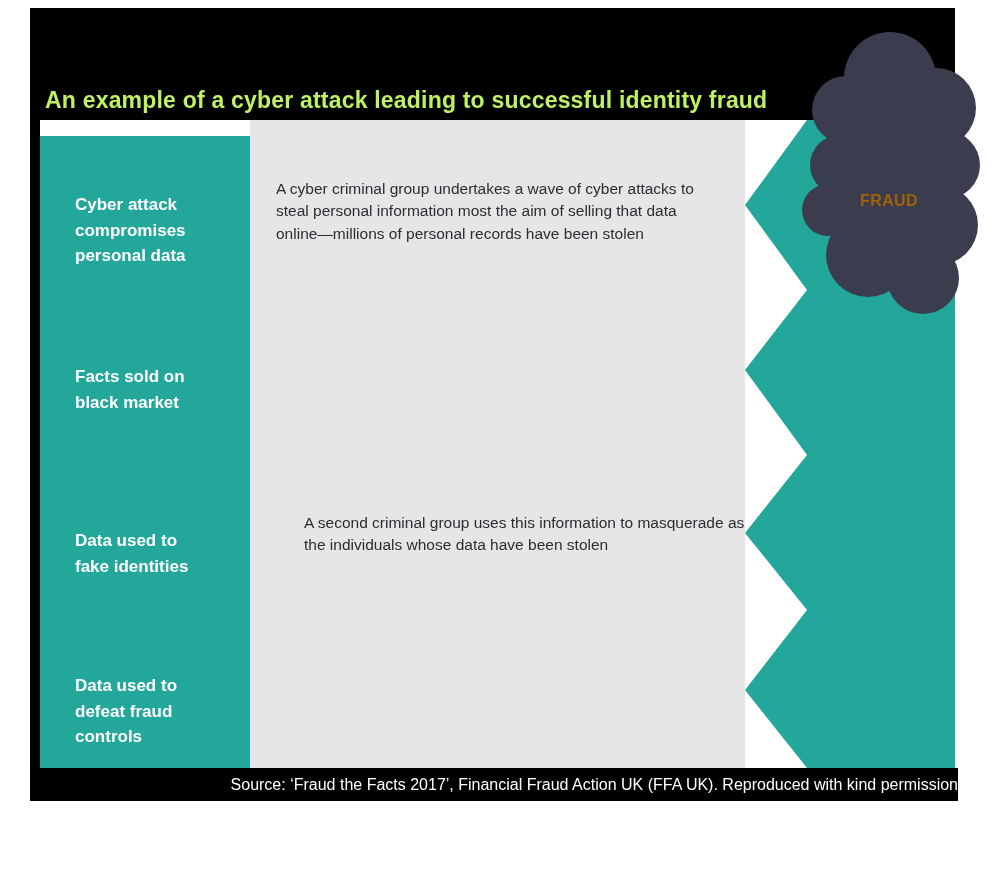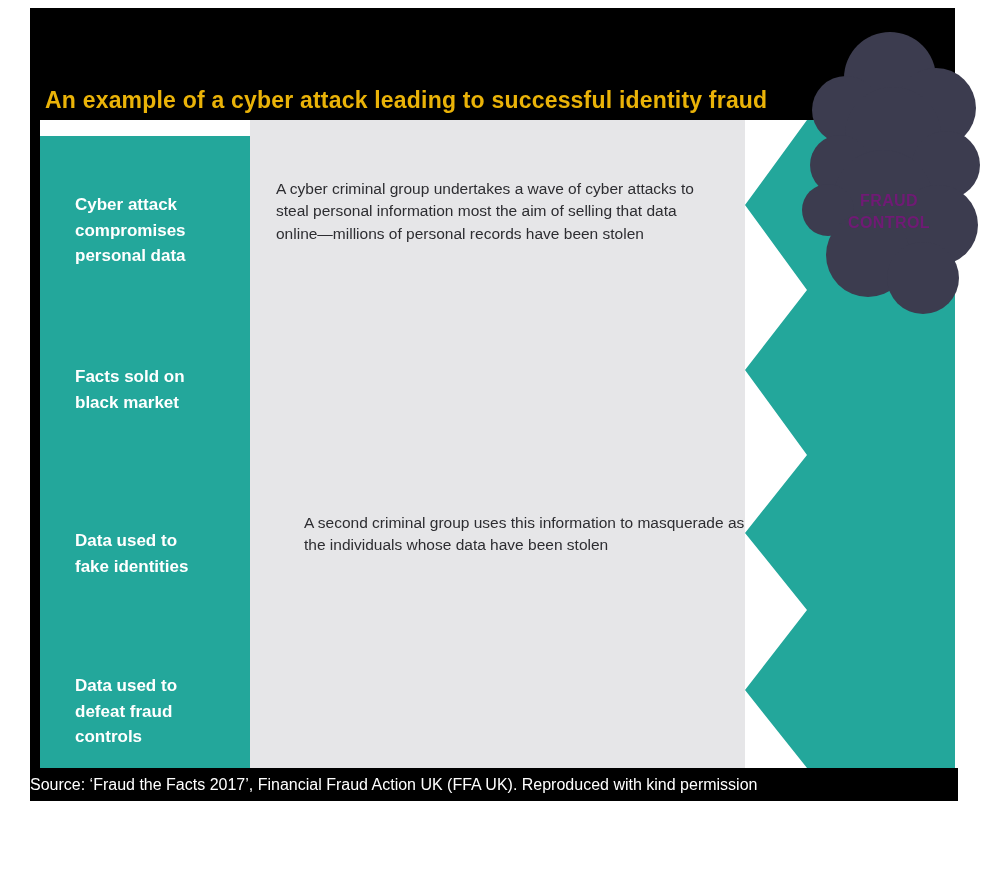--- a/index.html
+++ b/index.html
@@ -17,21 +17,21 @@
   .frame-left {
     position: absolute; left: 30px; top: 8px;
     width: 10px; height: 793px; background: #000000;
   }
   .header {
     position: absolute; left: 30px; top: 8px;
     width: 925px; height: 112px; background: #000000;
   }
   .header .title {
     position: absolute; left: 15px; bottom: 6px;
-    color: #eab308; font-size: 23px; font-weight: 700;
+    color: #bef264; font-size: 23px; font-weight: 700;
     letter-spacing: 0.2px; white-space: nowrap;
   }
 
   .body { position: absolute; left: 40px; top: 120px; width: 915px; height: 648px; }
 
   .col-left {
     position: absolute; left: 0; top: 16px;
     width: 210px; height: 648px; background: #23A79B;
   }
   .stage-label {
@@ -59,32 +59,32 @@
   .col-right { position: absolute; left: 705px; top: 0; width: 210px; height: 648px; }
   .col-right svg { display: block; }
 
   .cloud {
     position: absolute; left: 798px; top: 30px;
     width: 182px; height: 285px;
   }
   .cloud svg { position: absolute; left: 0; top: 0; }
   .cloud-text {
     position: absolute; left: 0; top: 160px; width: 182px;
-    text-align: center; color: #701a75;
+    text-align: center; color: #a16207;
     font-size: 16px; font-weight: 700; line-height: 22px;
     letter-spacing: 0.4px;
   }
 
   .footer {
     position: absolute; left: 30px; top: 768px;
     width: 928px; height: 33px; background: #000000;
   }
   .footer .source {
     color: #ffffff; font-size: 16px; line-height: 33px;
-    white-space: nowrap;
+    padding-left: 15px; white-space: nowrap; text-align: right;
   }
 </style>
 </head>
 <body>
 
 <div class="figure">
 
   <div class="frame-left"></div>
 
   <div class="header">
@@ -124,21 +124,20 @@
         <circle cx="148" cy="135" r="34"></circle>
         <circle cx="85" cy="170" r="50"></circle>
         <circle cx="30" cy="180" r="26"></circle>
         <circle cx="140" cy="195" r="40"></circle>
         <circle cx="70" cy="225" r="42"></circle>
         <circle cx="125" cy="248" r="36"></circle>
       </g>
     </svg>
     <div class="cloud-text">
       <div>FRAUD</div>
-      <div>CONTROL</div>
     </div>
   </div>
 
   <div class="footer">
     <div class="source">Source: ‘Fraud the Facts 2017’, Financial Fraud Action UK (FFA UK). Reproduced with kind permission</div>
   </div>
 
 </div>
 
 </body></html>

